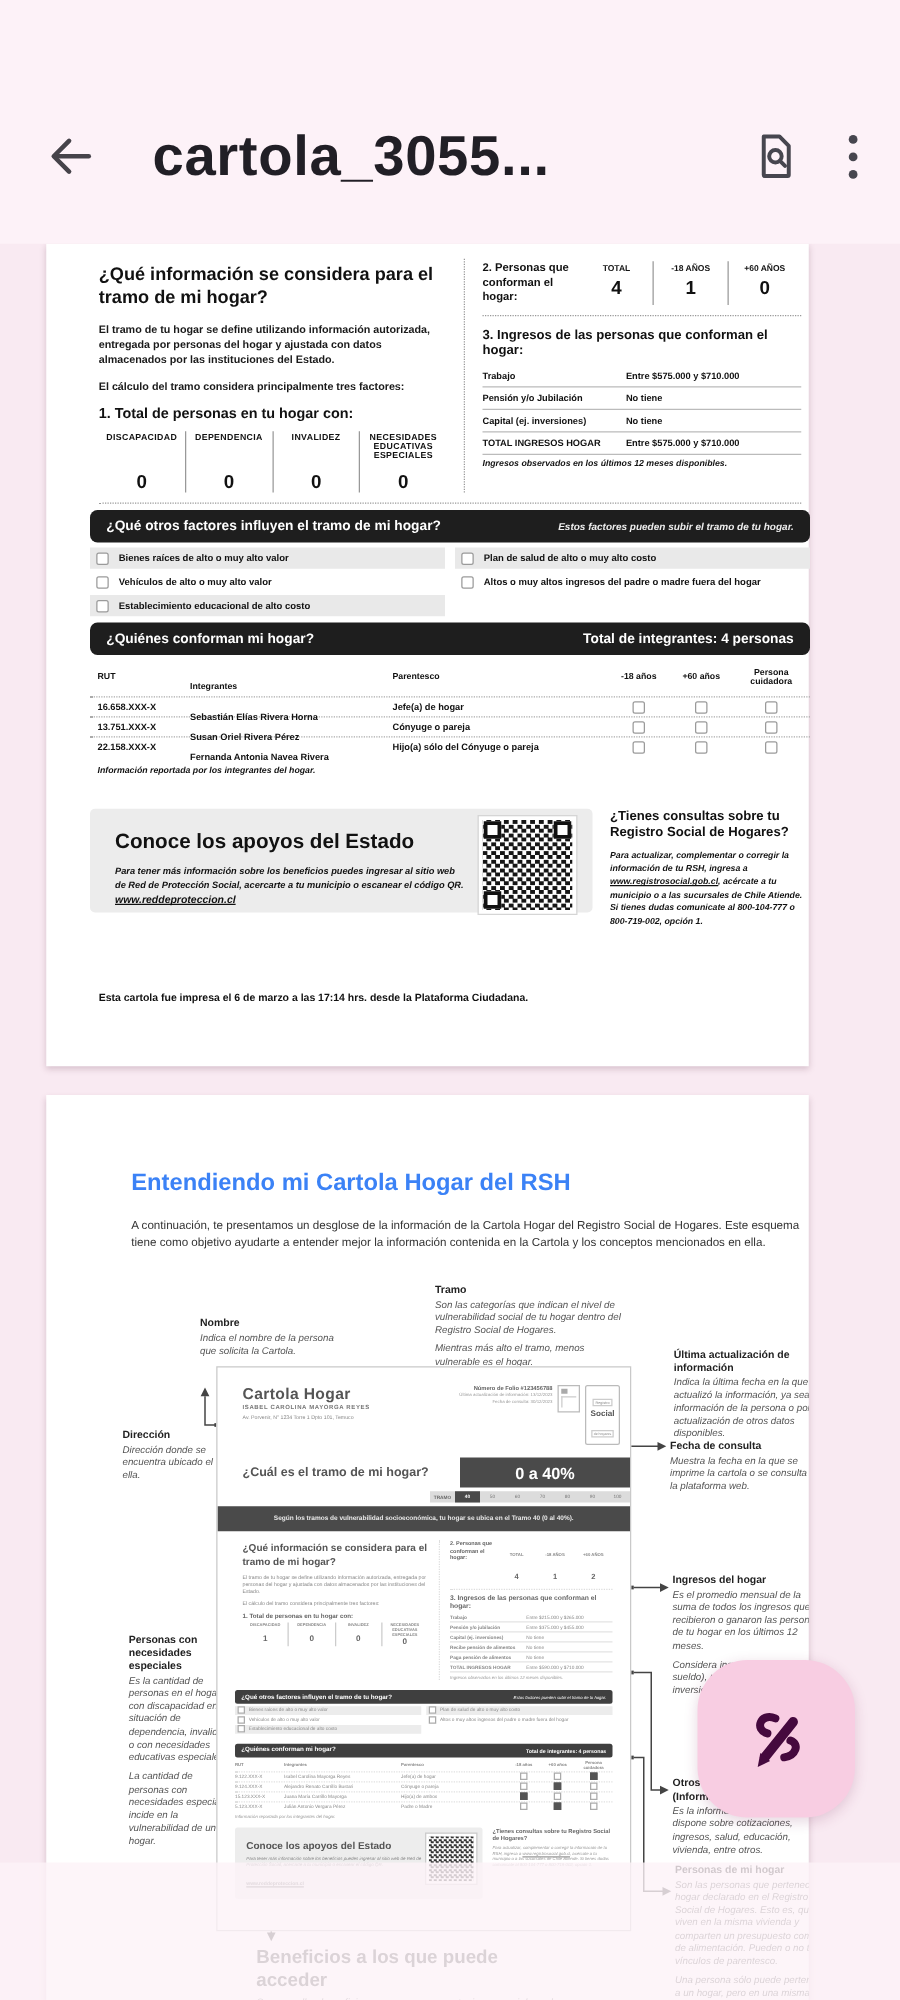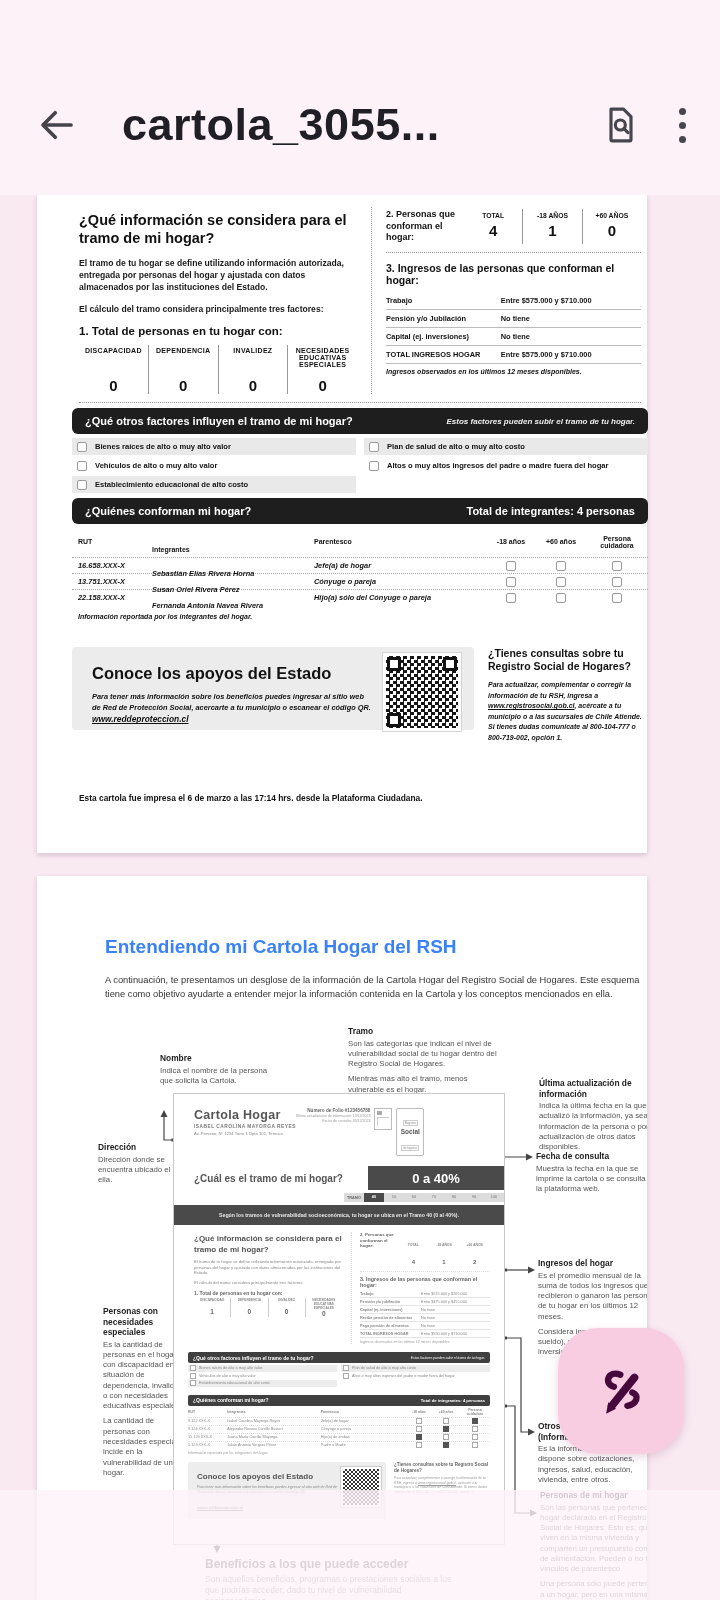--- a/index.html
+++ b/index.html
@@ -56,21 +56,21 @@
   .mhrow,.mrow{display:flex;align-items:center;}
   .mhrow{padding:6px 0 4px;}
   .hc{font-size:7px;font-weight:700;}
   .c-rut{width:80px;padding-left:6px;box-sizing:border-box;}
   .c-name{width:162px;margin-top:16px;}
   .c-kin{width:172px;}
   .c-chk{width:50px;text-align:center;display:flex;justify-content:center;}
   .c-chk2{width:62px;text-align:center;display:flex;justify-content:center;}
   .hc.c-chk,.hc.c-chk2{display:block;}
   .mrow{border-top:1px dotted #aaa;height:15px;}
-  .mrow .tc{font-size:7.4px;font-weight:700;font-style:italic;}
+  .mrow .tc{font-size:7.4px;font-weight:700;}
   .mnote{font-size:7px;font-weight:700;font-style:italic;margin:8px 0 0 6px;}
 
   .p1bottom{position:absolute;left:35px;top:452px;width:576px;display:flex;}
   .apoyo{width:402px;background:#ececec;border-radius:4px;position:relative;box-sizing:border-box;padding:15px 100px 12px 20px;height:83px;}
   .apoyo h2{font-size:16.5px;font-weight:700;margin:2px 0 9px;}
   .apoyo p{font-size:7.4px;font-weight:700;font-style:italic;line-height:1.45;margin:0;}
   .apoyo a{font-size:8.4px;font-weight:700;color:#111;}
   .qr{position:absolute;right:13px;top:6px;width:72px;height:72px;background:
       repeating-conic-gradient(#161616 0% 25%, #fff 0% 50%);
       background-size:7px 7px;border:3px solid #fff;outline:1px solid #d5d5d5;}
@@ -80,25 +80,25 @@
   .contact h3{font-size:10.5px;font-weight:700;line-height:1.25;margin:0 0 7px;}
   .contact p{font-size:7px;font-weight:700;font-style:italic;line-height:1.5;margin:0;}
   .contact a{color:#111;}
   .p1footer{position:absolute;left:42px;top:598px;font-size:8.4px;font-weight:700;margin:0;}
 
   
   .p2title{position:absolute;left:68px;top:60px;font-size:19px;font-weight:700;margin:0;color:#3b82f6;}
   .p2intro{position:absolute;left:68px;top:98px;width:535px;font-size:9.3px;line-height:1.5;color:#333;margin:0;}
   .ann{position:absolute;color:#222;}
   .ann .at{font-size:8.4px;font-weight:700;line-height:1.25;margin:0 0 2px;}
-  .ann .ad{font-size:7.8px;color:#555;line-height:1.32;margin:0 0 5px;}
+  .ann .ad{font-size:7.8px;font-style:italic;color:#555;line-height:1.32;margin:0 0 5px;}
   .connectors{position:absolute;left:0;top:0;width:646px;height:724px;pointer-events:none;}
 
   .minidoc{position:absolute;left:136px;top:217px;width:332px;height:452px;background:#fff;border:1px solid #c9c9c9;color:#777;overflow:hidden;box-sizing:border-box;}
-  .mdhead{display:flex;justify-content:flex-start;padding:14px 8px 0 20px;}
+  .mdhead{display:flex;justify-content:space-between;padding:14px 8px 0 20px;}
   .mdh-title{font-size:12.5px;font-weight:700;color:#555;letter-spacing:.3px;margin:0;}
   .mdh-name{font-size:4.8px;font-weight:700;letter-spacing:.5px;color:#777;margin-top:2px;}
   .mdh-addr{font-size:4.2px;color:#888;margin-top:1.5px;}
   .mdh-right{display:flex;gap:4px;align-items:flex-start;}
   .folio{text-align:right;}
   .folio .f1{font-size:4.6px;font-weight:700;color:#666;}
   .folio .f2{font-size:3.5px;color:#999;margin-top:1px;}
   .govlogo{width:16px;height:20px;border:1px solid #bbb;position:relative;}
   .govlogo::before{content:"";position:absolute;left:2px;top:2px;width:5px;height:4px;background:#aaa;}
   .govlogo::after{content:"";position:absolute;left:2px;top:8px;right:2px;bottom:3px;border-top:1px solid #ccc;border-left:1px solid #ccc;}
@@ -449,21 +449,21 @@
     <div class="ann" style="left:501px;top:545px;width:122px;">
       <p class="at">Otros datos asociados (Información del Estado)</p>
       <p class="ad">Es la información que el Estado dispone sobre cotizaciones, ingresos, salud, educación, vivienda, entre otros.</p>
     </div>
     <div class="ann" style="left:503px;top:614px;width:125px;">
       <p class="at">Personas de mi hogar</p>
       <p class="ad">Son las personas que pertenecen al hogar declarado en el Registro Social de Hogares. Esto es, que viven en la misma vivienda y comparten un presupuesto común de alimentación. Pueden o no tener vínculos de parentesco.</p>
       <p class="ad">Una persona sólo puede pertenecer a un hogar, pero en una misma vivienda puede</p>
     </div>
     <div class="ann" style="left:168px;top:681px;width:250px;">
-      <p class="at" style="font-size:12px;color:#555;">Beneficios a los que puede acceder</p>
+      <p class="at" style="font-size:15px;color:#555;">Beneficios a los que puede acceder</p>
       <p class="ad" style="font-size:8.5px;color:#888;">Son aquellos beneficios, programas o prestaciones sociales a los que podrías acceder, dado tu nivel de vulnerabilidad socioeconómica.</p>
     </div>
 
     <div class="minidoc">
       <div class="mdhead">
         <div>
           <p class="mdh-title">Cartola Hogar</p>
           <div class="mdh-name">ISABEL CAROLINA MAYORGA REYES</div>
           <div class="mdh-addr">Av. Porvenir, N° 1234 Torre 1 Dpto 101, Temuco</div>
         </div>

